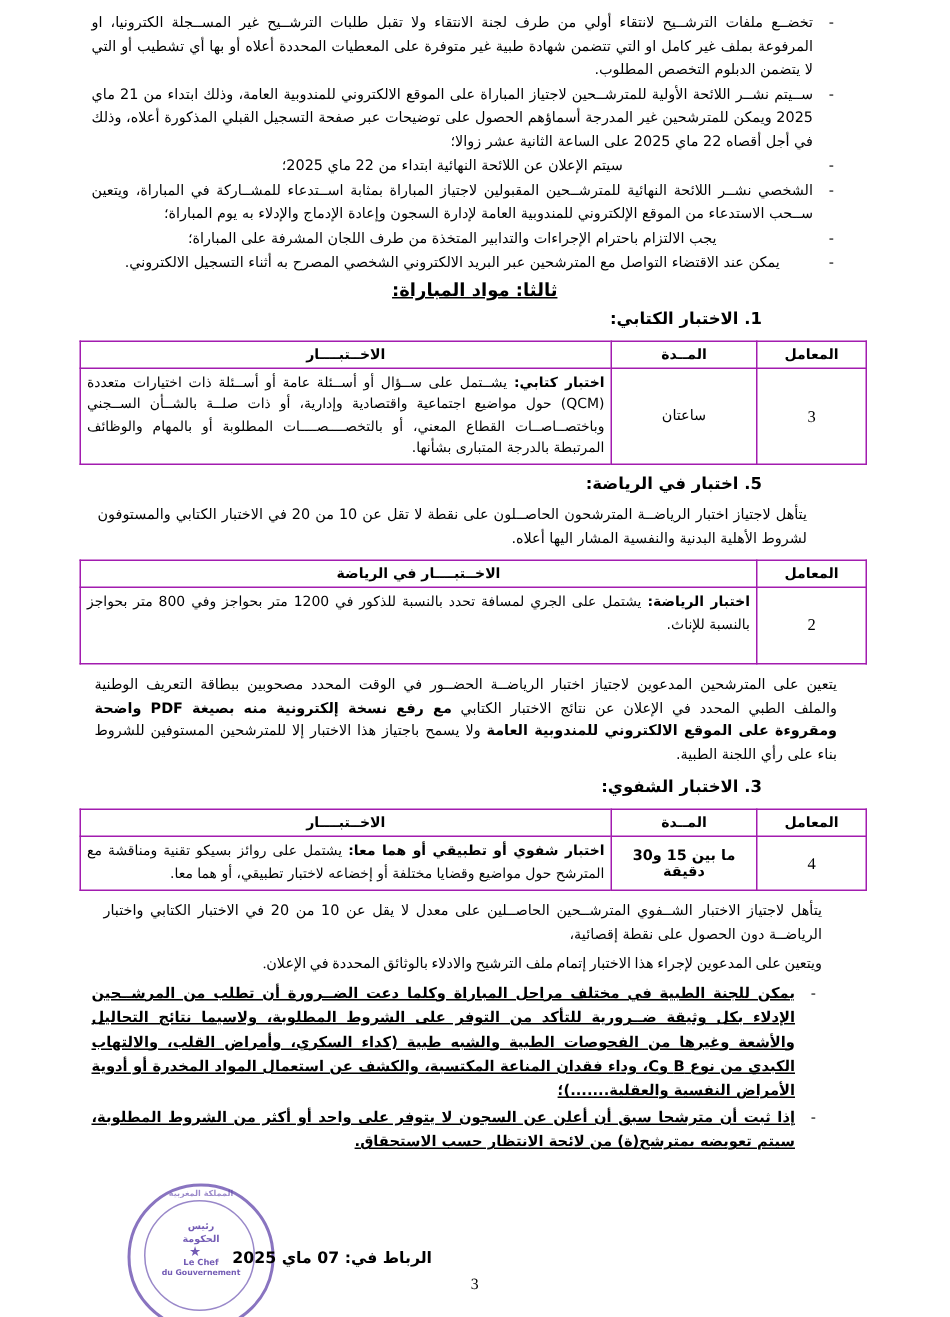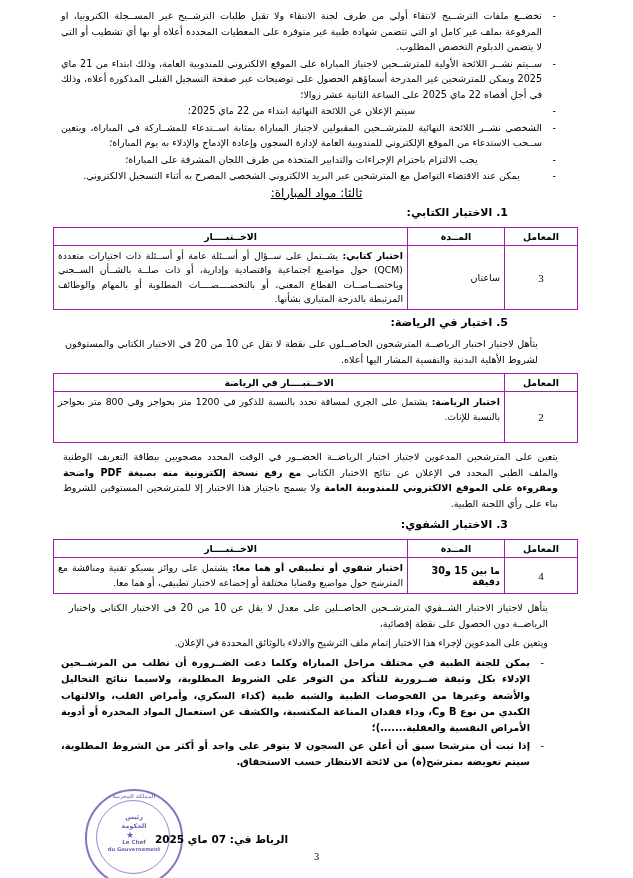--- a/index.html
+++ b/index.html
@@ -29,21 +29,21 @@
   
   .section-title {
     font-size: 11.5px;
     font-weight: bold;
     text-align: right;
     margin: 6px 0 5px 0;
     line-height: 1.35;
   }
   .center-title {
     font-size: 12px;
-    font-weight: normal;
+    font-weight: bold;
     text-align: center;
     text-decoration: underline;
     margin: 2px 0 6px 0;
   }
   .sub-title {
     font-size: 11px;
     font-weight: bold;
     text-align: right;
     margin: 5px 70px 5px 0;
     line-height: 1.35;
@@ -73,20 +73,21 @@
     font-weight: normal;
   }
   .bullets li.rtl-last-center {
     text-align-last: center;
   }
   .bullets.bold li {
     font-weight: bold;
     font-size: 9.8px;
     line-height: 1.68;
     margin-right: 34px;
+    text-decoration: underline;
   }
 
   
   p.para {
     font-size: 9.6px;
     line-height: 1.62;
     text-align: justify;
     text-align-last: right;
     margin: 5px 40px 5px 10px;
   }
@@ -124,21 +125,21 @@
     vertical-align: middle;
   }
   table.exam td.desc {
     font-size: 9.3px;
     line-height: 1.55;
     text-align: justify;
     text-align-last: right;
   }
   table.exam td.mid {
     font-size: 9.6px;
-    text-align: right;
+    text-align: center;
     vertical-align: middle;
   }
   table.exam td.mid.bold {
     font-weight: bold;
   }
   table.exam td.coef {
     font-size: 11px;
     text-align: center;
     vertical-align: middle;
     font-family: "Liberation Serif", serif;

